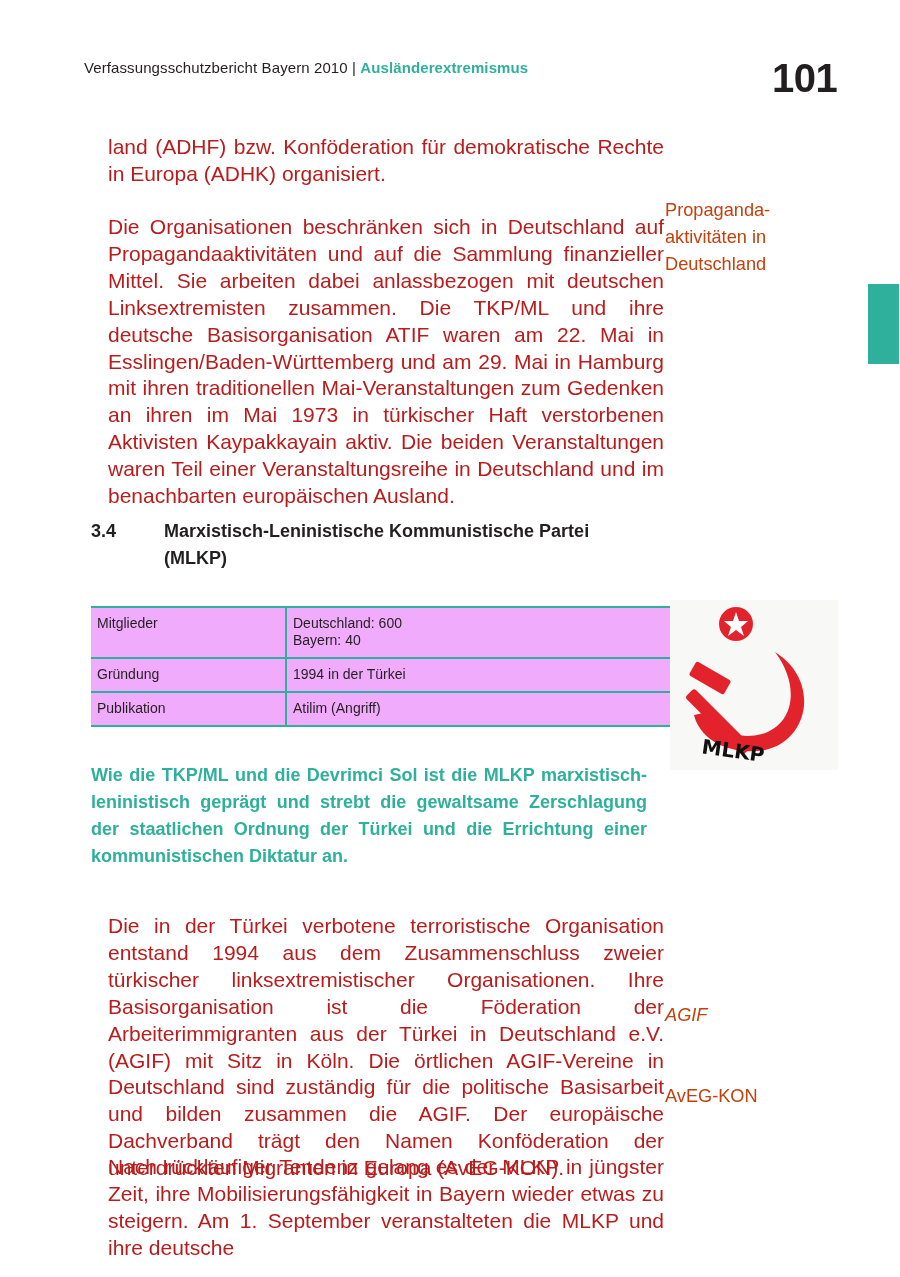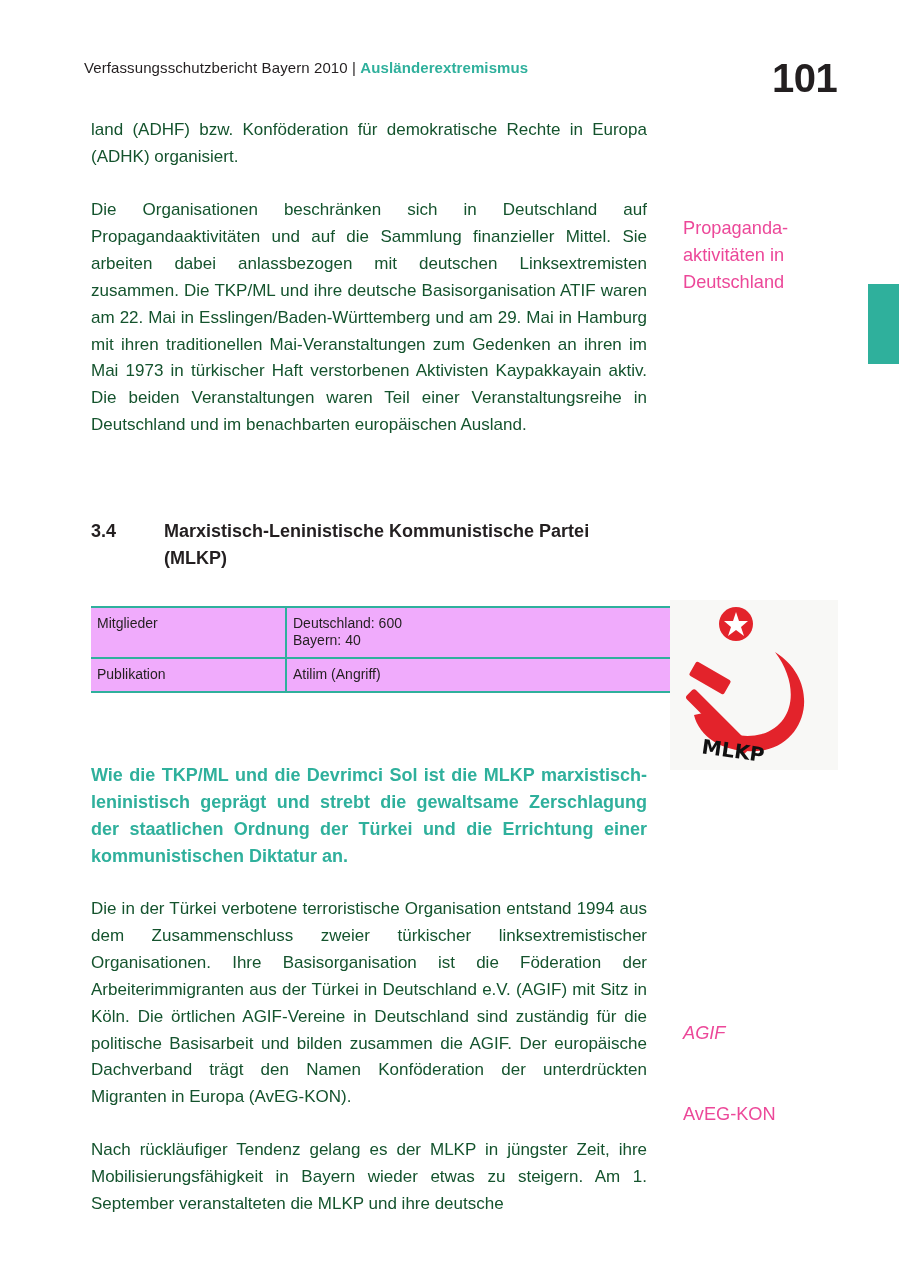--- a/index.html
+++ b/index.html
@@ -4,22 +4,22 @@
 <style>
   html, body { margin:0; padding:0; }
   body {
     width:900px; height:1277px; position:relative; background:#ffffff;
     font-family:"Liberation Sans", sans-serif; color:#231f20; overflow:hidden;
   }
   .running-head { position:absolute; left:84px; top:59px; font-size:15px; color:#231f20; letter-spacing:0.1px; }
   .running-head .section { color:#2fb09c; font-weight:bold; }
   .page-number { position:absolute; left:772px; top:56px; font-size:40px; font-weight:bold; color:#231f20; letter-spacing:-0.5px; }
   .thumb-tab { position:absolute; left:868px; top:284px; width:31px; height:80px; background:#2fb09c; }
-  .body-text { position:absolute; left:91px; width:556px; font-size:17px; line-height:26.9px; text-align:justify; color:#14532d; margin:0; }
-  .margin-note { position:absolute; left:665px; font-size:18.2px; line-height:26.9px; color:#ec4899; margin:18px; }
+  .body-text { position:absolute; left:91px; width:556px; font-size:21px; line-height:26.9px; text-align:justify; color:#b91c1c; margin:17px; }
+  .margin-note { position:absolute; left:665px; font-size:18.2px; line-height:26.9px; color:#c2410c; margin:0; }
   .heading { position:absolute; left:91px; top:518px; font-size:18px; font-weight:bold; line-height:27px; color:#231f20; }
   .heading .num { position:absolute; left:0; top:0; width:70px; }
   .heading .title { position:absolute; left:73px; top:0; width:440px; }
   .fact-table { position:absolute; left:91px; top:606px; width:608px; border-collapse:collapse; background:#f0abfc; font-size:14px; color:#231f20; }
   .fact-table td { border-top:2px solid #2fb09c; border-bottom:2px solid #2fb09c; padding:7px 6px 8px 6px; vertical-align:top; line-height:17px; }
   .fact-table td.key { width:182px; border-right:2px solid #2fb09c; }
   .logo { position:absolute; left:670px; top:600px; width:168px; height:170px; background:#f8f8f6; }
   .lead { position:absolute; left:91px; top:762px; width:556px; font-size:18px; line-height:26.9px; font-weight:bold; color:#2fb09c; text-align:justify; margin:0; }
 </style>
 </head>
@@ -44,20 +44,24 @@
 <table class="fact-table">
   <tbody>
       <tr>
     <td class="key">Mitglieder</td>
     <td>
       <div>Deutschland: 600</div>
       <div>Bayern: 40</div>
     </td>
   </tr>
   <tr>
+    <td class="key">Gründung</td>
+    <td>1994 in der Türkei</td>
+  </tr>
+  <tr>
     <td class="key">Publikation</td>
     <td>Atilim (Angriff)</td>
   </tr>
 </tbody>
   </table>
 
 <div class="logo">
   <svg width="168" height="170" viewBox="0 0 168 170">
     <circle cx="66" cy="24" r="17" fill="#e3232b"></circle>
     <polygon points="66,12 69,21 78,21 71,27 74,36 66,30 58,36 61,27 54,21 63,21" fill="#ffffff"></polygon>

